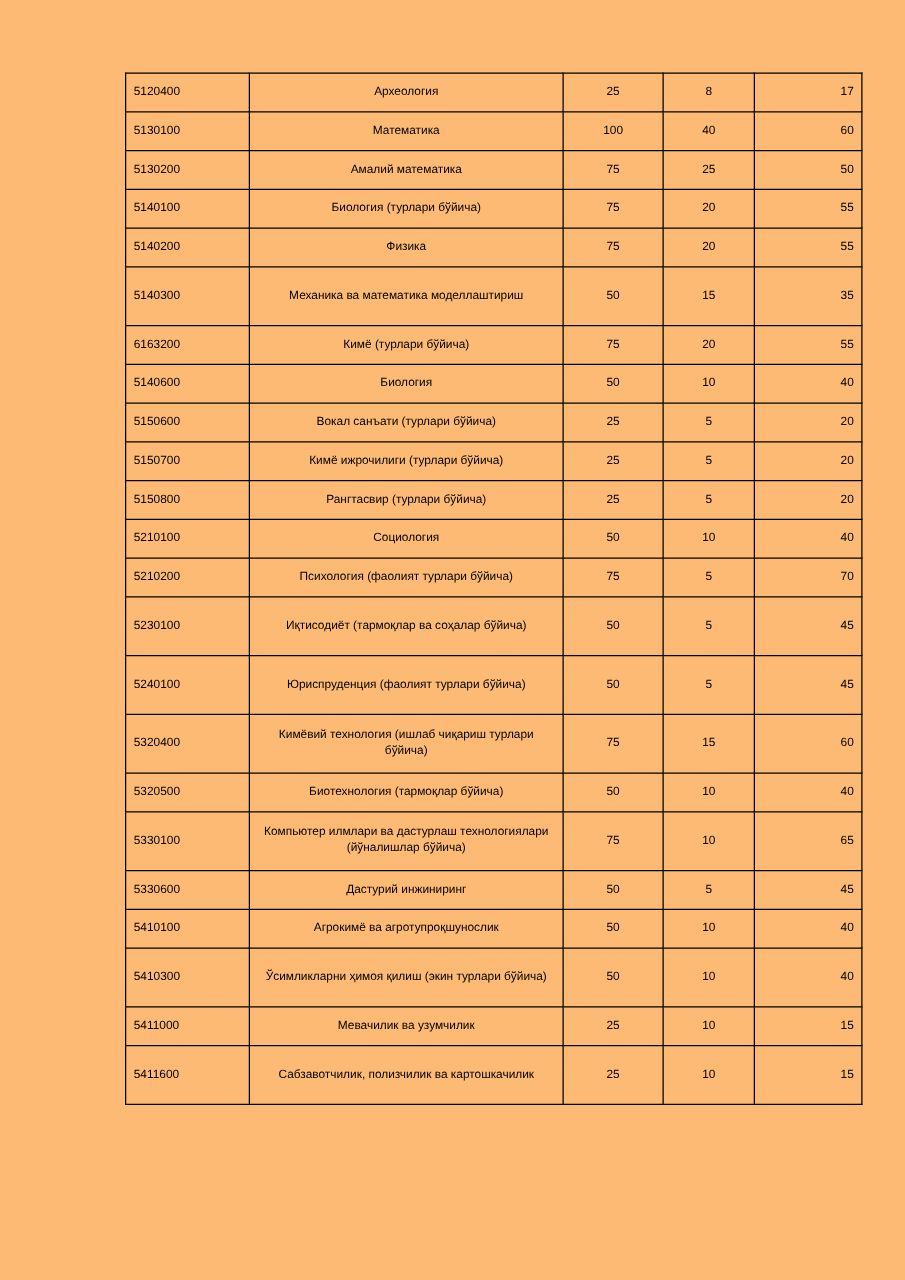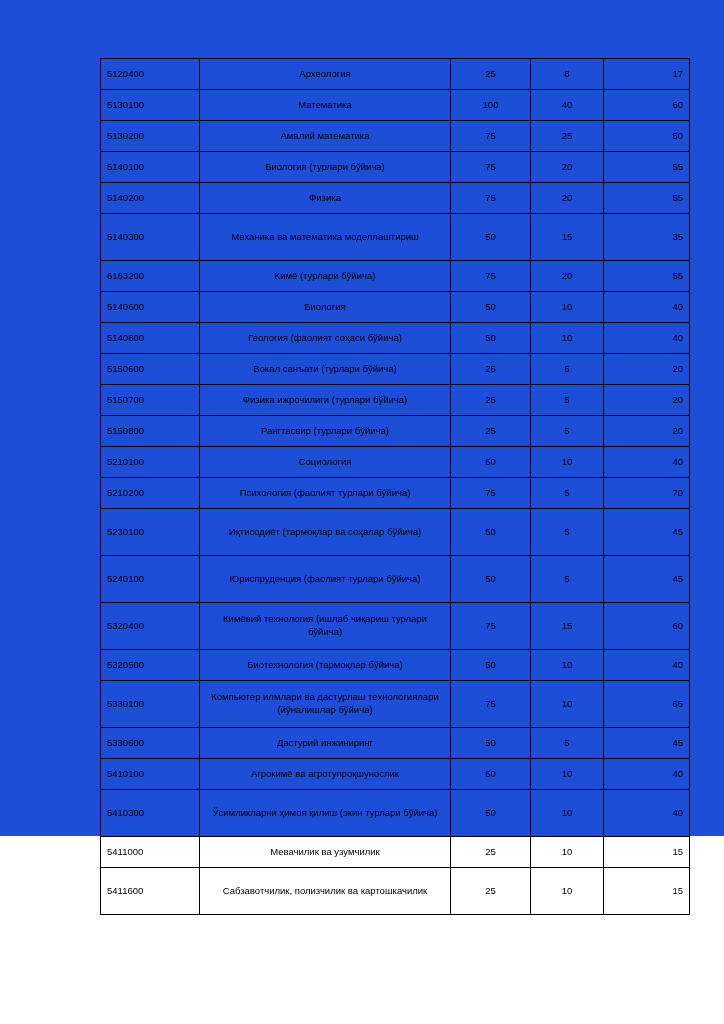--- a/index.html
+++ b/index.html
@@ -13,22 +13,22 @@
     font-family: "Liberation Sans", sans-serif;
     color: #000000;
     position: relative;
     overflow: hidden;
   }
   .page {
     position: absolute;
     left: 0;
     top: 0;
     width: 724px;
-    height: 836px;
-    background: #1d4ed8;
+    height: 1024px;
+    background: #fdba74;
   }
   table.data-table {
     position: absolute;
     left: 100px;
     top: 58px;
     width: 524px;
     border-collapse: collapse;
     table-layout: fixed;
   }
   table.data-table td {
@@ -120,36 +120,29 @@
           <td class="col-contract">55</td>
         </tr>
         <tr class="row-1line">
           <td class="col-code">5140600</td>
           <td class="col-name">Биология</td>
           <td class="col-total">50</td>
           <td class="col-grant">10</td>
           <td class="col-contract">40</td>
         </tr>
         <tr class="row-1line">
-          <td class="col-code">5140800</td>
-          <td class="col-name">Геология (фаолият соҳаси бўйича)</td>
-          <td class="col-total">50</td>
-          <td class="col-grant">10</td>
-          <td class="col-contract">40</td>
-        </tr>
-        <tr class="row-1line">
           <td class="col-code">5150600</td>
           <td class="col-name">Вокал санъати (турлари бўйича)</td>
           <td class="col-total">25</td>
           <td class="col-grant">5</td>
           <td class="col-contract">20</td>
         </tr>
         <tr class="row-1line">
           <td class="col-code">5150700</td>
-          <td class="col-name">Физика ижрочилиги (турлари бўйича)</td>
+          <td class="col-name">Кимё ижрочилиги (турлари бўйича)</td>
           <td class="col-total">25</td>
           <td class="col-grant">5</td>
           <td class="col-contract">20</td>
         </tr>
         <tr class="row-1line">
           <td class="col-code">5150800</td>
           <td class="col-name">Рангтасвир (турлари бўйича)</td>
           <td class="col-total">25</td>
           <td class="col-grant">5</td>
           <td class="col-contract">20</td>

